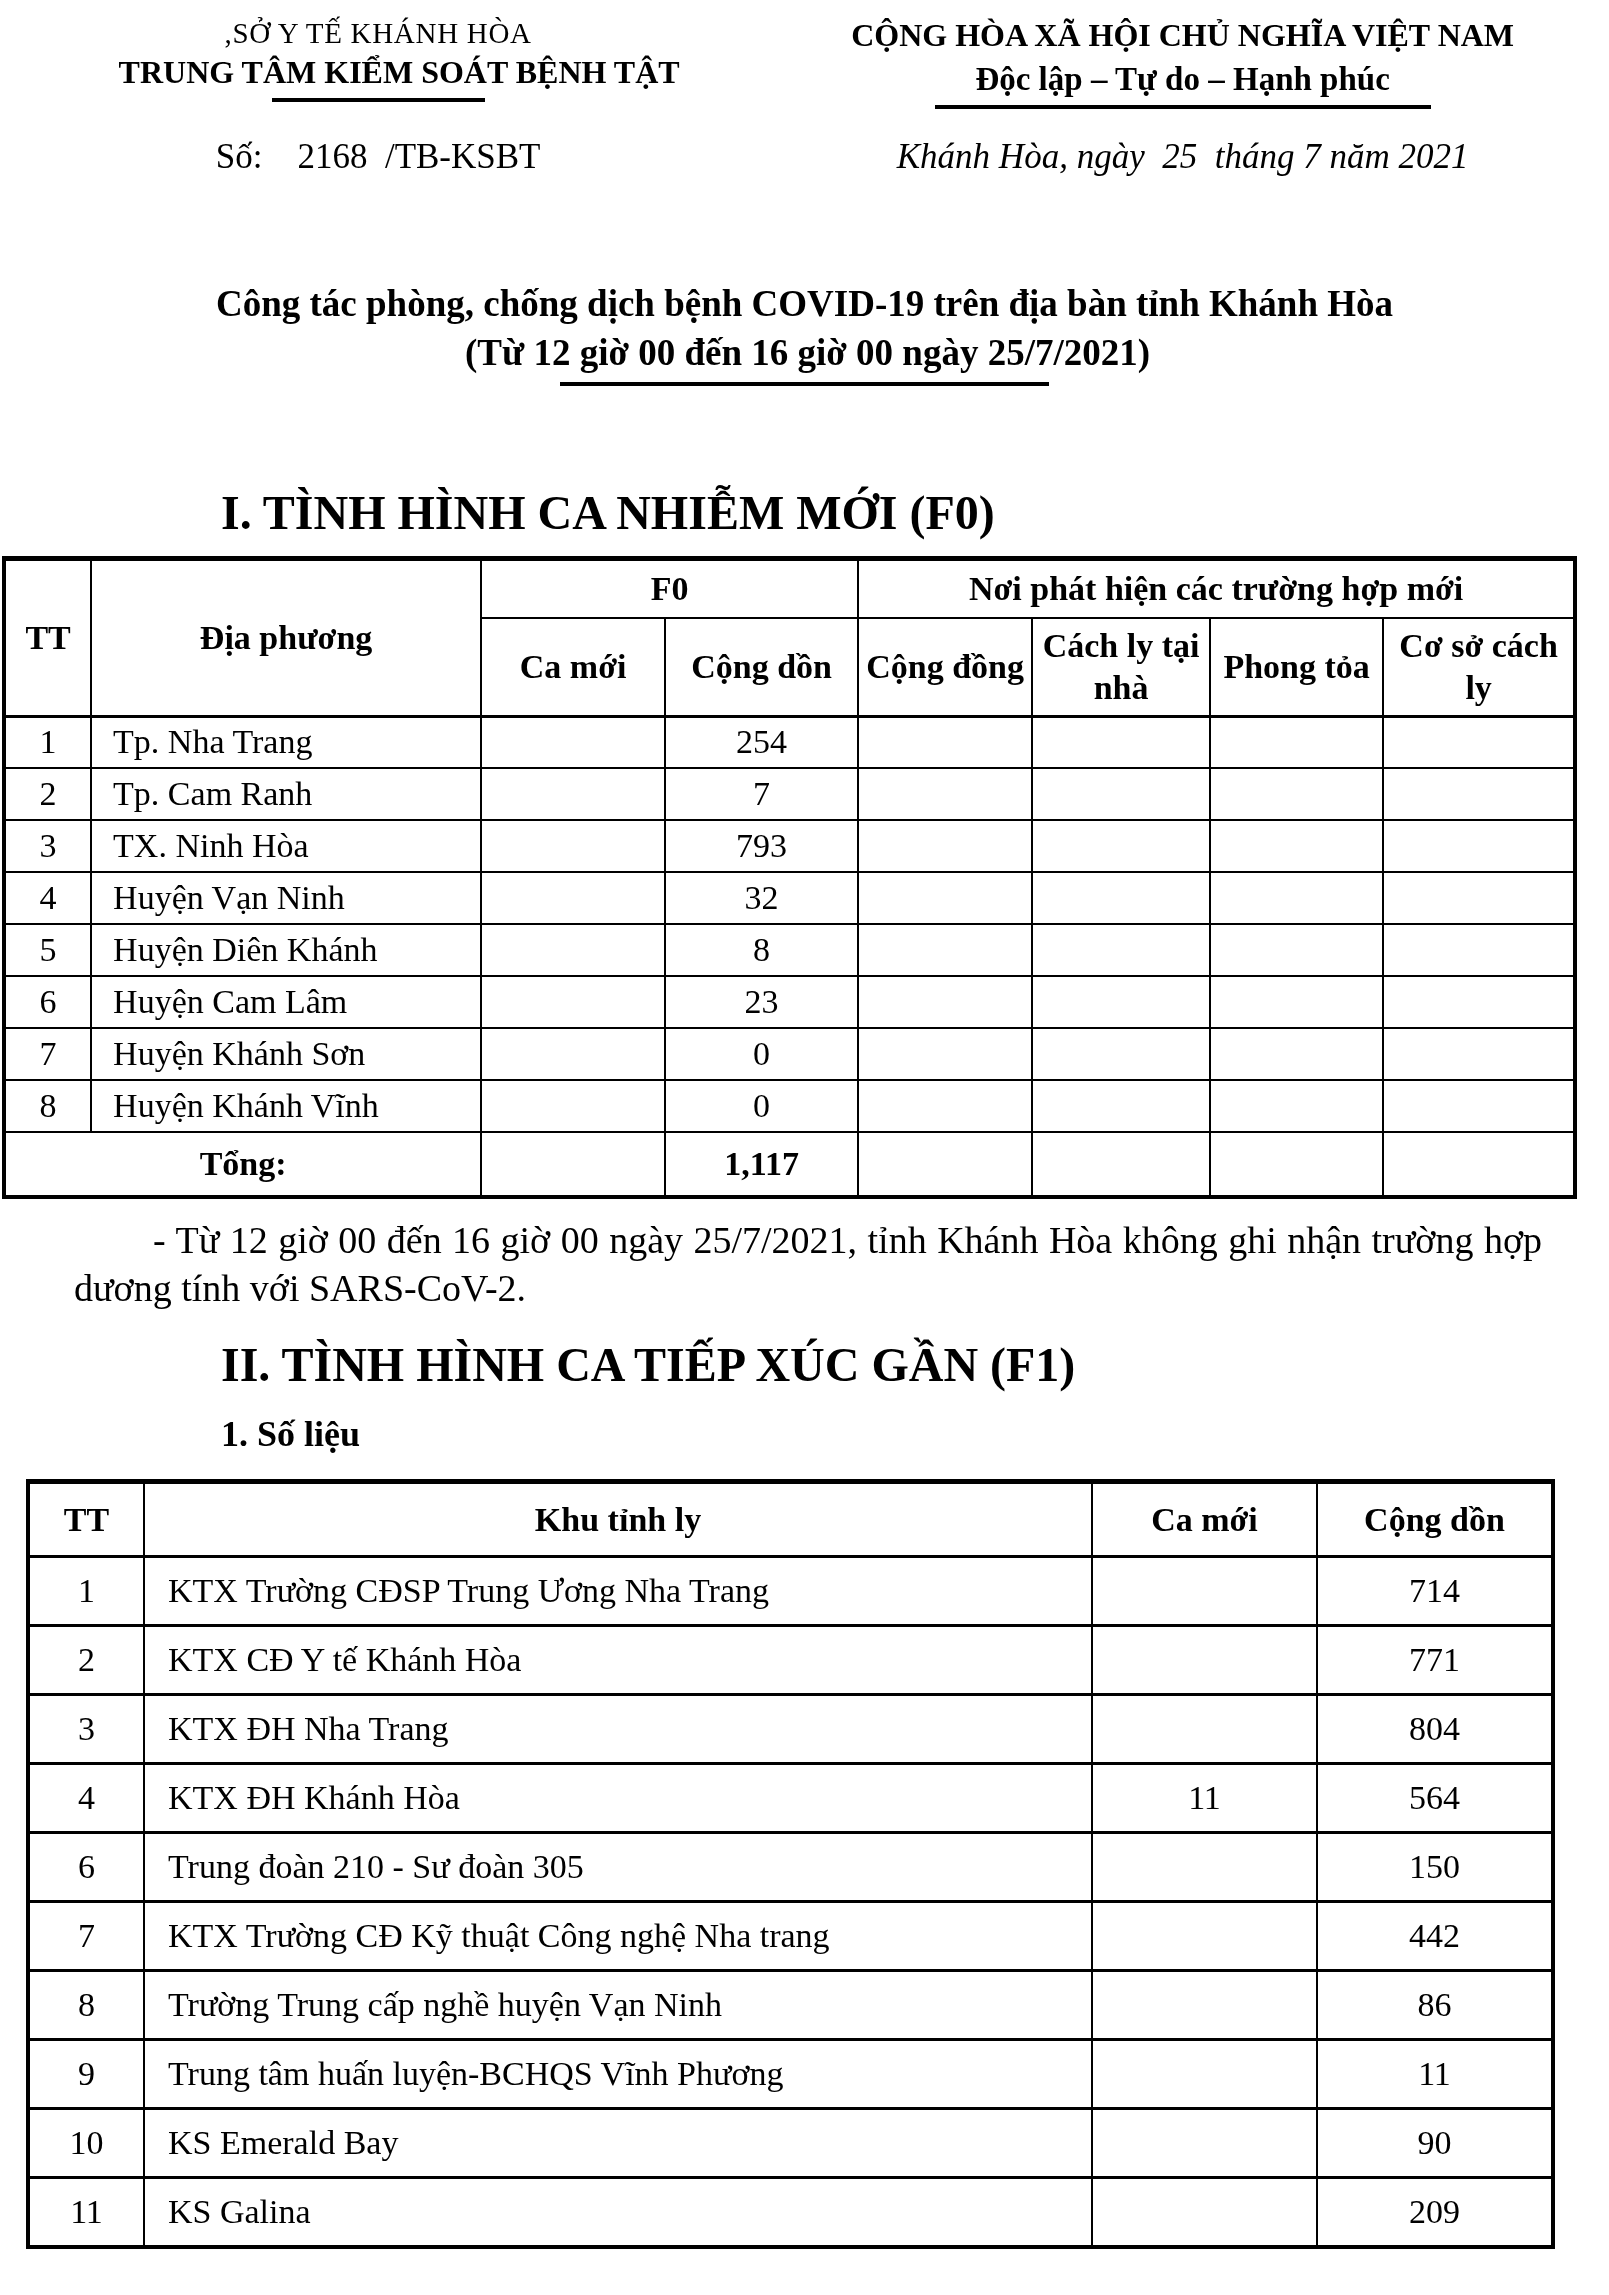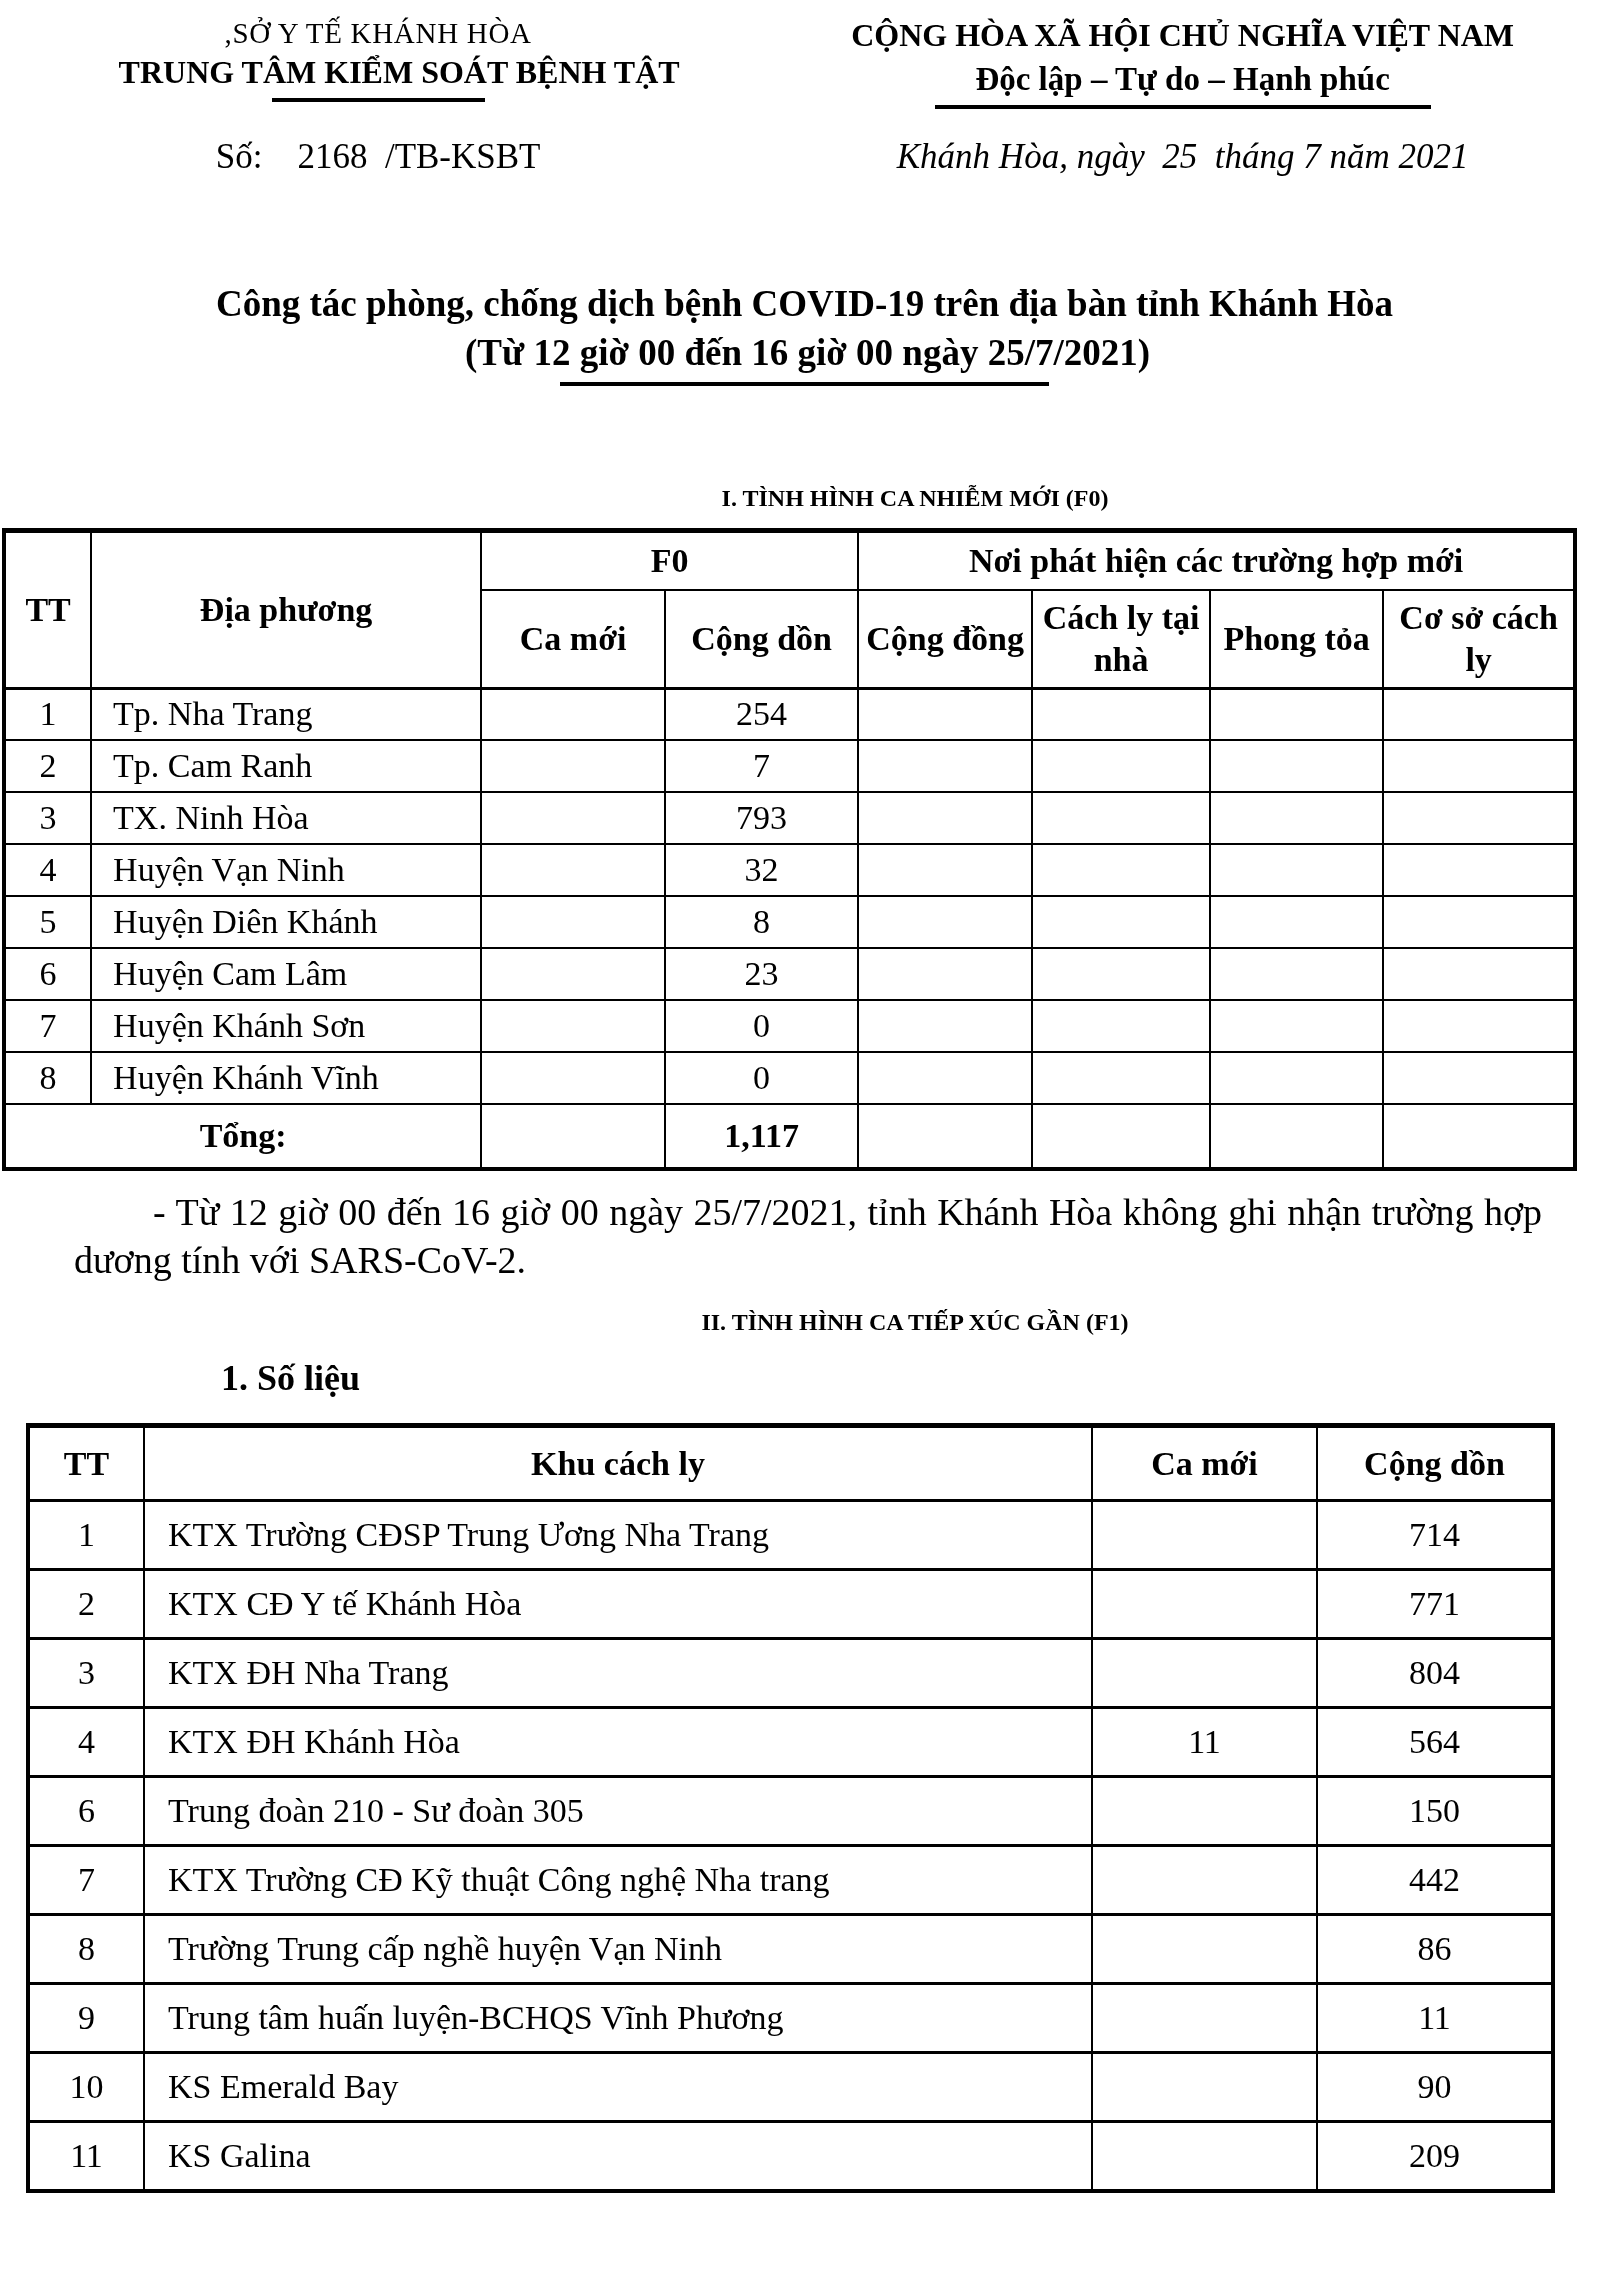--- a/index.html
+++ b/index.html
@@ -30,21 +30,21 @@
   .date-line  { font-size: 35px; font-style: italic; white-space: pre; }
 
   
   .title-block { margin-top: 105px; text-align: center; }
   .title-main    { font-size: 40px; font-weight: bold; }
   .title-subject { font-size: 37px; font-weight: bold; margin-top: 10px; }
   .title-period  { font-size: 37px; font-weight: bold; margin-top: 5.7px; margin-left: 6px; }
   .rule-title { width: 489px; height: 3.5px; background: #000; margin: 8.5px auto 0 auto; }
 
   
-  .sec-heading { font-size: 24px; font-weight: bold; margin-left: 221px; text-align: center; }
+  .sec-heading { font-size: 48px; font-weight: bold; margin-left: 221px; }
   .sec1-heading { margin-top: 99px; }
   .sec2-heading { margin-top: 24px; }
   .sub-heading { font-size: 36px; font-weight: bold; margin-left: 221px; margin-top: 21px; }
 
   
   table { border-collapse: collapse; table-layout: fixed; background: #fff; }
   th, td { border: 2.1px solid #000; font-size: 34px; text-align: center; vertical-align: middle; overflow: hidden; }
   th { font-weight: bold; line-height: 1.22; padding: 2.8px 4.3px; }
 
   #f0-table { width: 1570px; margin: 15.6px 0 0 2.1px; border: 4.3px solid #000; border-top-width: 5px; }
@@ -234,21 +234,21 @@
   <table id="f1-table">
     <colgroup>
       <col style="width:116px">
         <col style="width:948px">
         <col style="width:225px">
         <col style="width:236px">
     </colgroup>
     <thead>
       <tr>
         <th>TT</th>
-        <th>Khu cách ly</th>
+        <th>Khu tỉnh ly</th>
         <th>Ca mới</th>
         <th>Cộng dồn</th>
       </tr>
     </thead>
     <tbody>
         <tr>
           <td>1</td>
           <td class="zone">KTX Trường CĐSP Trung Ương Nha Trang</td>
           <td></td>
           <td>714</td>

